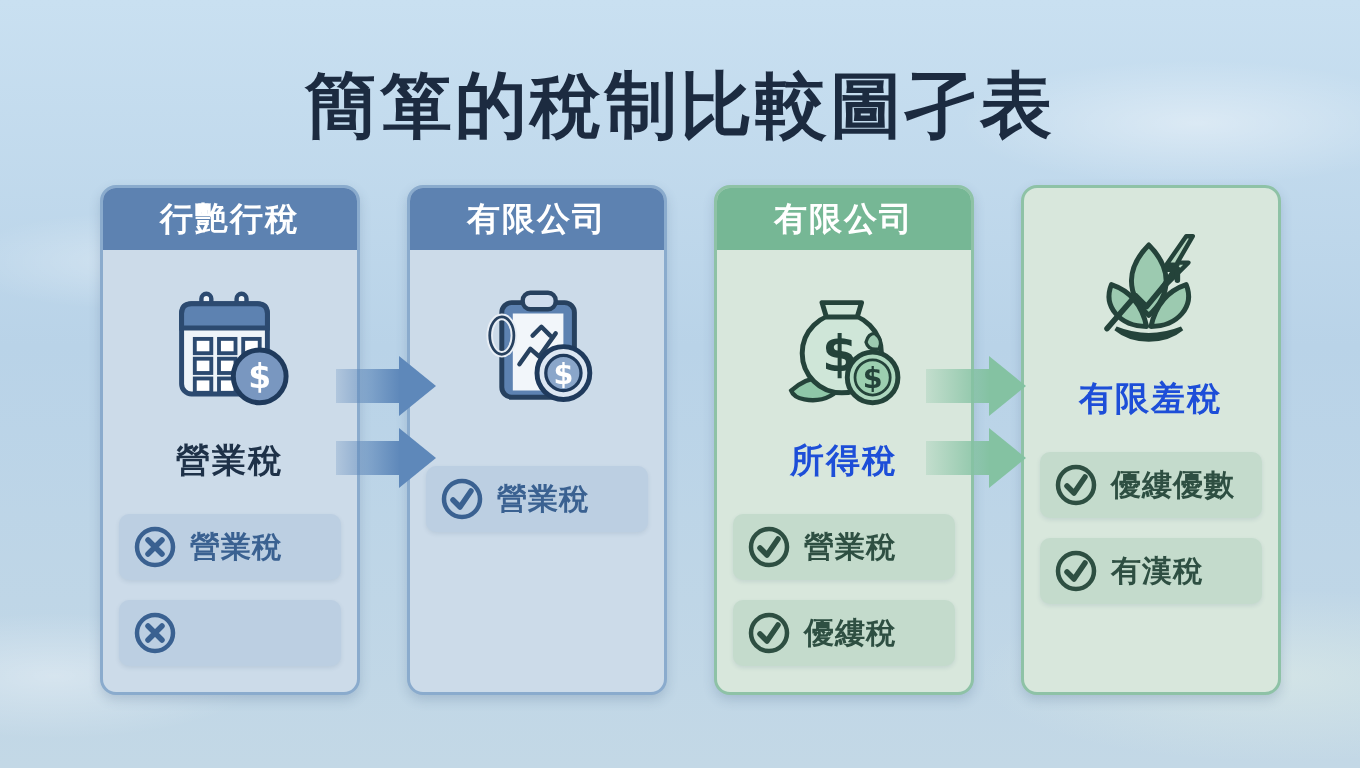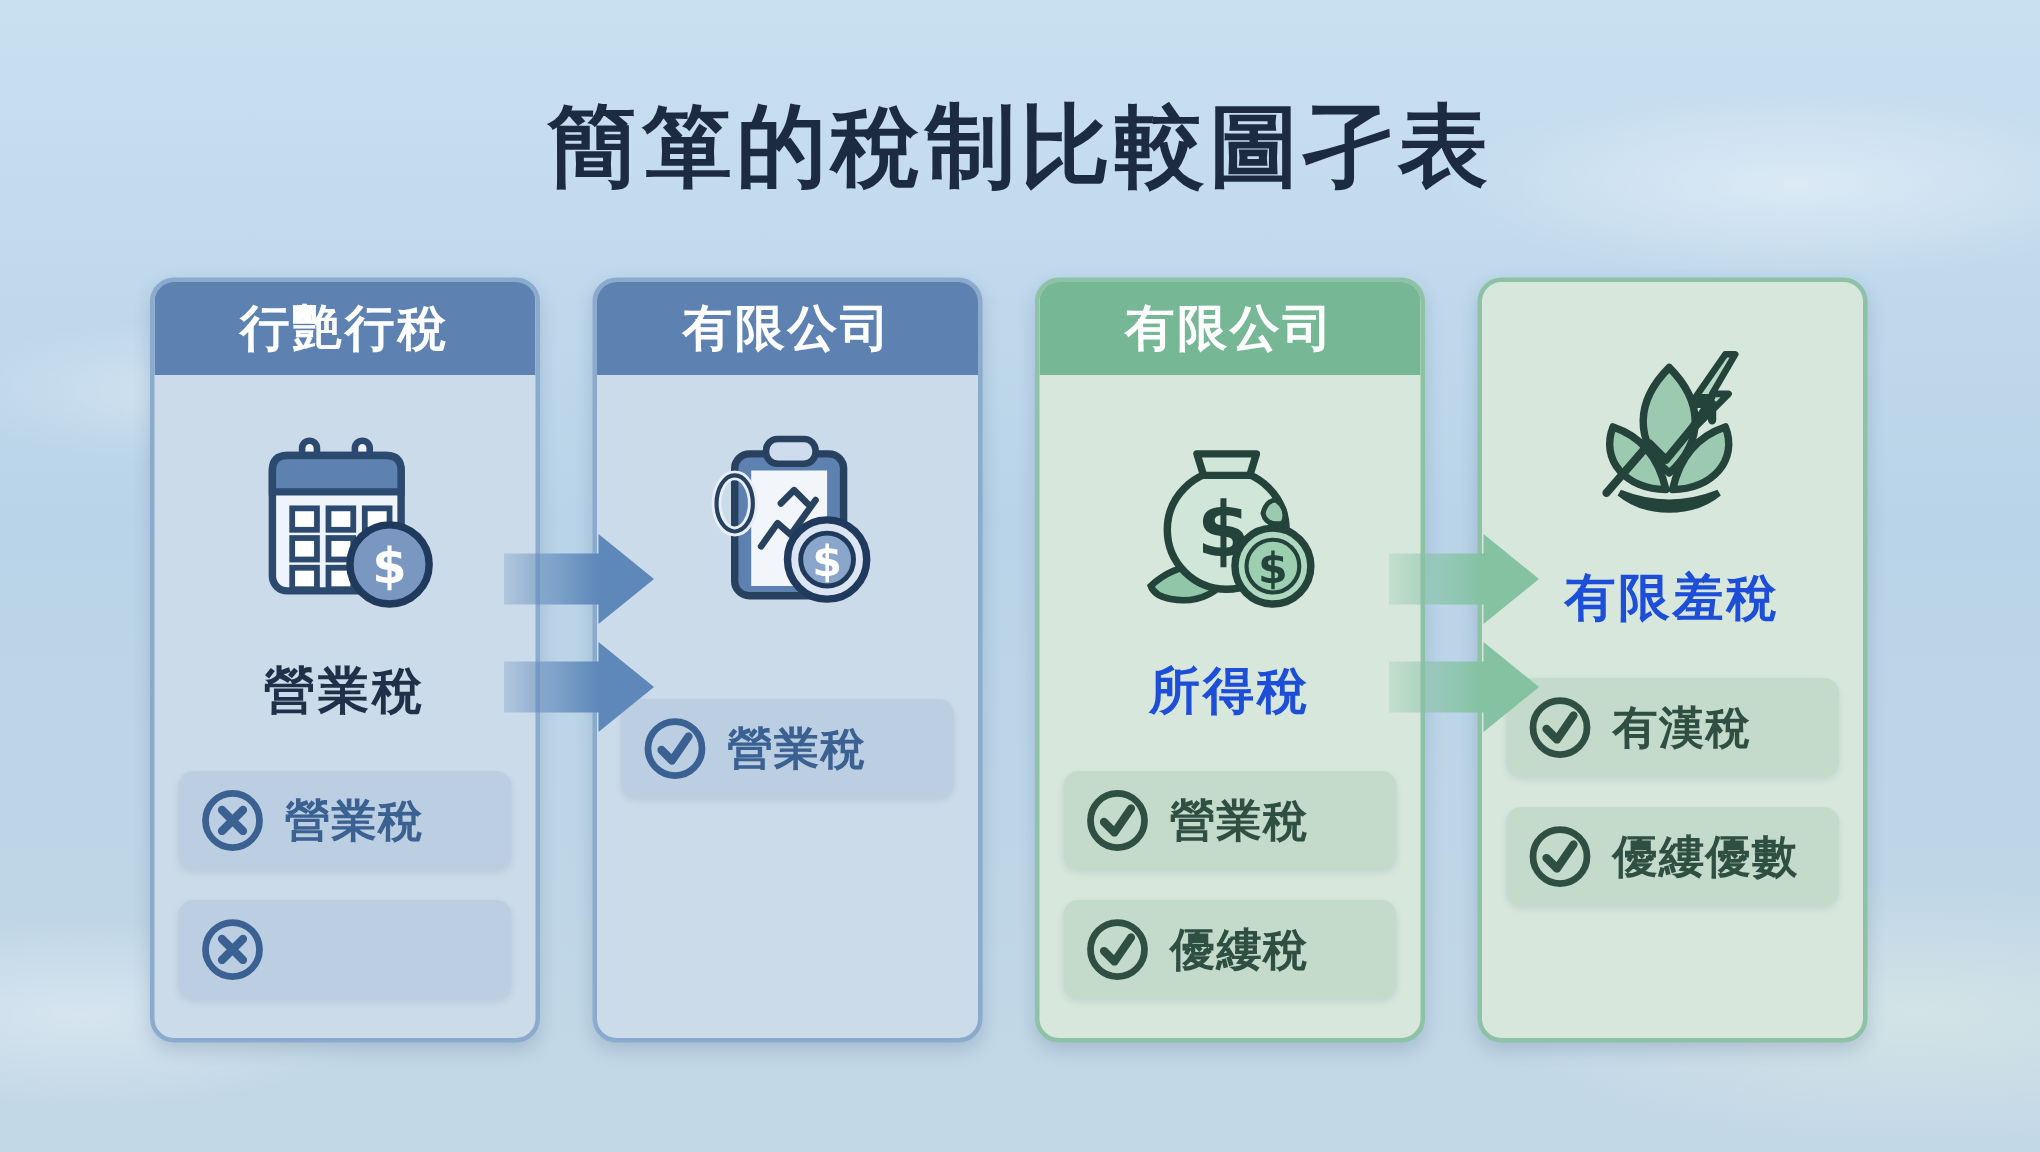--- a/index.html
+++ b/index.html
@@ -9,24 +9,24 @@
     font-family:"DejaVu Sans","Liberation Sans",sans-serif;
     background:
       radial-gradient(ellipse 340px 90px at 88% 16%, rgba(255,255,255,.40), transparent 70%),
       radial-gradient(ellipse 260px 70px at 10% 34%, rgba(255,255,255,.30), transparent 70%),
       radial-gradient(ellipse 300px 90px at 4% 88%, rgba(255,255,255,.35), transparent 70%),
       radial-gradient(ellipse 420px 120px at 94% 88%, rgba(225,238,230,.55), transparent 72%),
       linear-gradient(180deg,#c9e0f1 0%,#b9d3e8 45%,#c3d8e6 100%);
   }
   .title {
     position:absolute; left:0; right:0; top:58px;
-    text-align:center; font-size:60px; font-weight:900;
+    text-align:center; font-size:72px; font-weight:900;
     color:#1c2b40; letter-spacing:3px;
   }
-  .cards { position:absolute; left:100px; top:185px; display:flex; gap:35px;border-radius:14px; }
+  .cards { position:absolute; left:100px; top:185px; display:flex; gap:47px;border-radius:14px; }
   .card {
     width:260px; height:510px; border-radius:16px; overflow:hidden;
     box-shadow:0 5px 12px rgba(50,80,120,.20);
     display:flex; flex-direction:column;
   }
   .card.blue  { background:#ccdbe9; border:3px solid #8aabcd; }
   .card.green { background:#d8e7dc; border:3px solid #8ec2a6; }
   .card-header {
     height:62px; flex:0 0 62px; display:flex; align-items:center; justify-content:center;
     color:#ffffff; font-size:33px; font-weight:800; letter-spacing:2px;
@@ -175,29 +175,29 @@
         <polyline points="74,38 84,38 84,48" fill="none" stroke="#24433a" stroke-width="5" stroke-linecap="round" stroke-linejoin="round"></polyline>
       </svg>
     </div>
     <div class="main-label">有限羞稅</div>
     <div class="items">
       <div class="item">
         <svg class="mark" viewBox="0 0 44 44">
           <circle cx="22" cy="22" r="18" fill="none" stroke="currentColor" stroke-width="4.5"></circle>
           <path d="M13 23 L20 30 L31 14" stroke="currentColor" stroke-width="5.5" stroke-linecap="round" stroke-linejoin="round" fill="none"></path>
         </svg>
+        <span>優縷優數</span>
+      </div>
+      <div class="item">
+        <svg class="mark" viewBox="0 0 44 44">
+          <circle cx="22" cy="22" r="18" fill="none" stroke="currentColor" stroke-width="4.5"></circle>
+          <path d="M13 23 L20 30 L31 14" stroke="currentColor" stroke-width="5.5" stroke-linecap="round" stroke-linejoin="round" fill="none"></path>
+        </svg>
         <span>有漢稅</span>
       </div>
-      <div class="item">
-        <svg class="mark" viewBox="0 0 44 44">
-          <circle cx="22" cy="22" r="18" fill="none" stroke="currentColor" stroke-width="4.5"></circle>
-          <path d="M13 23 L20 30 L31 14" stroke="currentColor" stroke-width="5.5" stroke-linecap="round" stroke-linejoin="round" fill="none"></path>
-        </svg>
-        <span>優縷優數</span>
-      </div>
     </div>
   </div>
 
 </div>
 
 <div class="arrow blue" style="left:336px; top:356px;">
     <div class="body"></div>
     <div class="head"></div>
   </div>
 <div class="arrow blue" style="left:336px; top:428px;">

